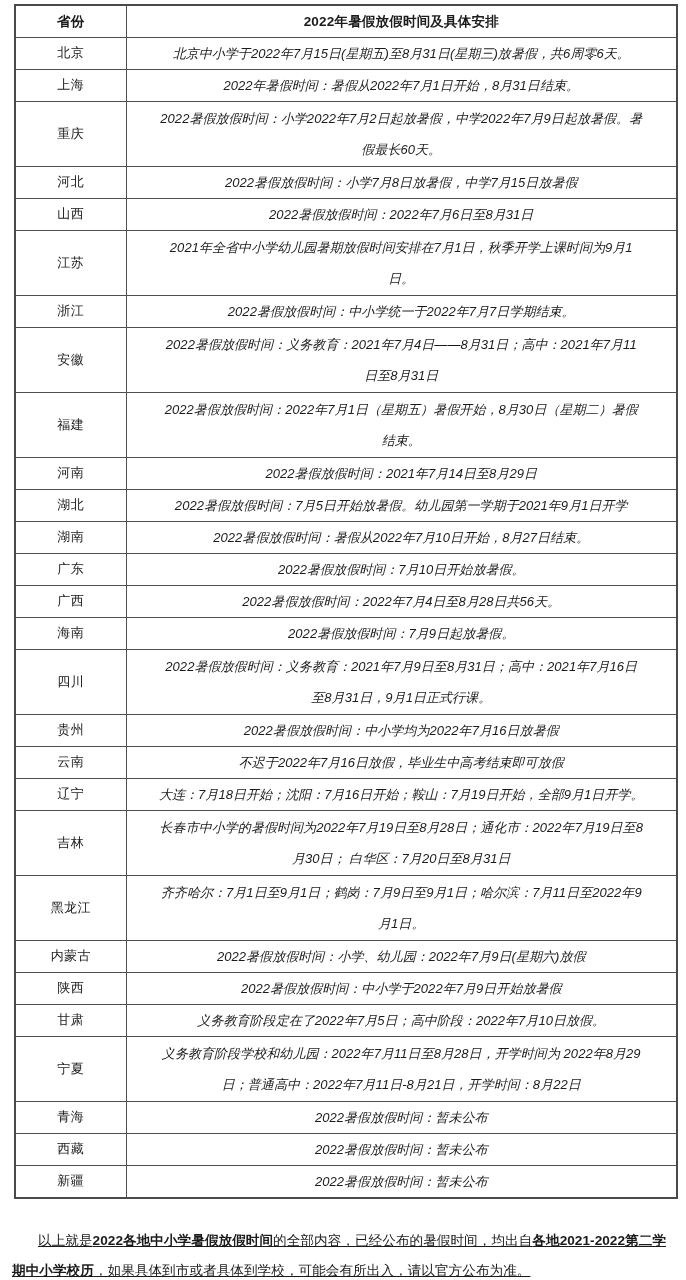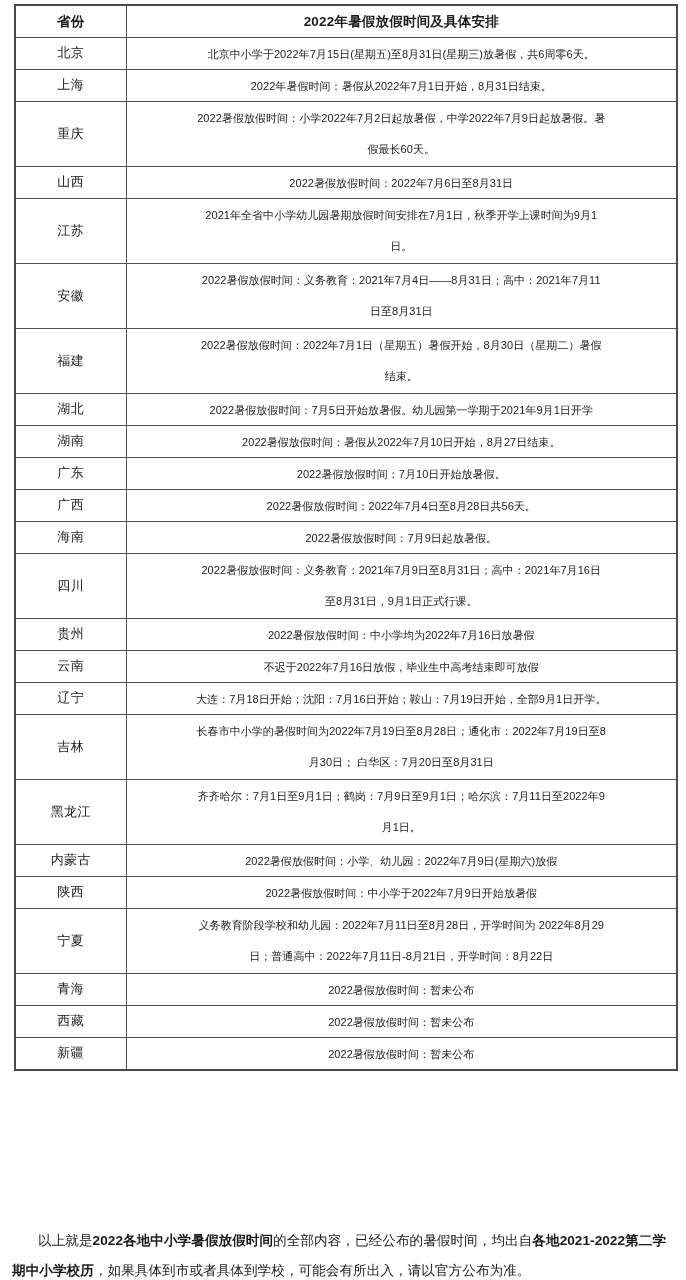--- a/index.html
+++ b/index.html
@@ -67,25 +67,26 @@
   }
 
   td.prov {
     font-size: 13px;
     line-height: 1.25;
     letter-spacing: 0.4px;
     white-space: nowrap;
   }
 
   td.desc {
-    font-size: 11px;
+    font-size: 13px;
     line-height: 30px;
     letter-spacing: 0.05px;
     padding: 0 4px;
     white-space: nowrap;
+    font-style: italic;
   }
 
   tr.r1 td { height: 31px; }
   tr.r2 td { height: 64px; }
   tr.r2 td.desc {
     line-height: 31px;
     white-space: normal;
     padding: 0 0;
   }
   tr.r2 td.desc .l1,
@@ -100,21 +101,21 @@
     left: 12px;
     top: 1226px;
     width: 674px;
     font-size: 13.6px;
     line-height: 30px;
     color: #1b1b1b;
     letter-spacing: 0.05px;
   }
   .footer-note .indent { display: inline-block; width: 26px; }
   .footer-note b { font-weight: bold; }
-  .footer-note .ln { display: block; white-space: nowrap; }
+  .footer-note .ln { display: block; white-space: nowrap; text-decoration: underline; }
 </style>
 </head>
 <body>
 
 <div id="page">
 
   <div class="table-wrap">
     <table class="schedule">
       <colgroup>
         <col class="c-prov">
@@ -136,45 +137,57 @@
             <td class="desc"><span class="l1">2022年暑假时间：暑假从2022年7月1日开始，8月31日结束。</span></td>
           </tr>
           <tr class="r2">
             <td class="prov">重庆</td>
             <td class="desc">
               <span class="l1">2022暑假放假时间：小学2022年7月2日起放暑假，中学2022年7月9日起放暑假。暑</span>
               <span class="l2">假最长60天。</span>
             </td>
           </tr>
           <tr class="r1">
+            <td class="prov">河北</td>
+            <td class="desc"><span class="l1">2022暑假放假时间：小学7月8日放暑假，中学7月15日放暑假</span></td>
+          </tr>
+          <tr class="r1">
             <td class="prov">山西</td>
             <td class="desc"><span class="l1">2022暑假放假时间：2022年7月6日至8月31日</span></td>
           </tr>
           <tr class="r2">
             <td class="prov">江苏</td>
             <td class="desc">
               <span class="l1">2021年全省中小学幼儿园暑期放假时间安排在7月1日，秋季开学上课时间为9月1</span>
               <span class="l2">日。</span>
             </td>
           </tr>
+          <tr class="r1">
+            <td class="prov">浙江</td>
+            <td class="desc"><span class="l1">2022暑假放假时间：中小学统一于2022年7月7日学期结束。</span></td>
+          </tr>
           <tr class="r2">
             <td class="prov">安徽</td>
             <td class="desc">
               <span class="l1">2022暑假放假时间：义务教育：2021年7月4日——8月31日；高中：2021年7月11</span>
               <span class="l2">日至8月31日</span>
             </td>
           </tr>
           <tr class="r2">
             <td class="prov">福建</td>
             <td class="desc">
               <span class="l1">2022暑假放假时间：2022年7月1日（星期五）暑假开始，8月30日（星期二）暑假</span>
               <span class="l2">结束。</span>
             </td>
           </tr>
           <tr class="r1">
+            <td class="prov">河南</td>
+            <td class="desc"><span class="l1">2022暑假放假时间：2021年7月14日至8月29日</span></td>
+          </tr>
+          <tr class="r1">
             <td class="prov">湖北</td>
             <td class="desc"><span class="l1">2022暑假放假时间：7月5日开始放暑假。幼儿园第一学期于2021年9月1日开学</span></td>
           </tr>
           <tr class="r1">
             <td class="prov">湖南</td>
             <td class="desc"><span class="l1">2022暑假放假时间：暑假从2022年7月10日开始，8月27日结束。</span></td>
           </tr>
           <tr class="r1">
             <td class="prov">广东</td>
             <td class="desc"><span class="l1">2022暑假放假时间：7月10日开始放暑假。</span></td>
@@ -220,20 +233,24 @@
               <span class="l2">月1日。</span>
             </td>
           </tr>
           <tr class="r1">
             <td class="prov">内蒙古</td>
             <td class="desc"><span class="l1">2022暑假放假时间：小学、幼儿园：2022年7月9日(星期六)放假</span></td>
           </tr>
           <tr class="r1">
             <td class="prov">陕西</td>
             <td class="desc"><span class="l1">2022暑假放假时间：中小学于2022年7月9日开始放暑假</span></td>
+          </tr>
+          <tr class="r1">
+            <td class="prov">甘肃</td>
+            <td class="desc"><span class="l1">义务教育阶段定在了2022年7月5日；高中阶段：2022年7月10日放假。</span></td>
           </tr>
           <tr class="r2">
             <td class="prov">宁夏</td>
             <td class="desc">
               <span class="l1">义务教育阶段学校和幼儿园：2022年7月11日至8月28日，开学时间为 2022年8月29</span>
               <span class="l2">日；普通高中：2022年7月11日-8月21日，开学时间：8月22日</span>
             </td>
           </tr>
           <tr class="r1">
             <td class="prov">青海</td>

